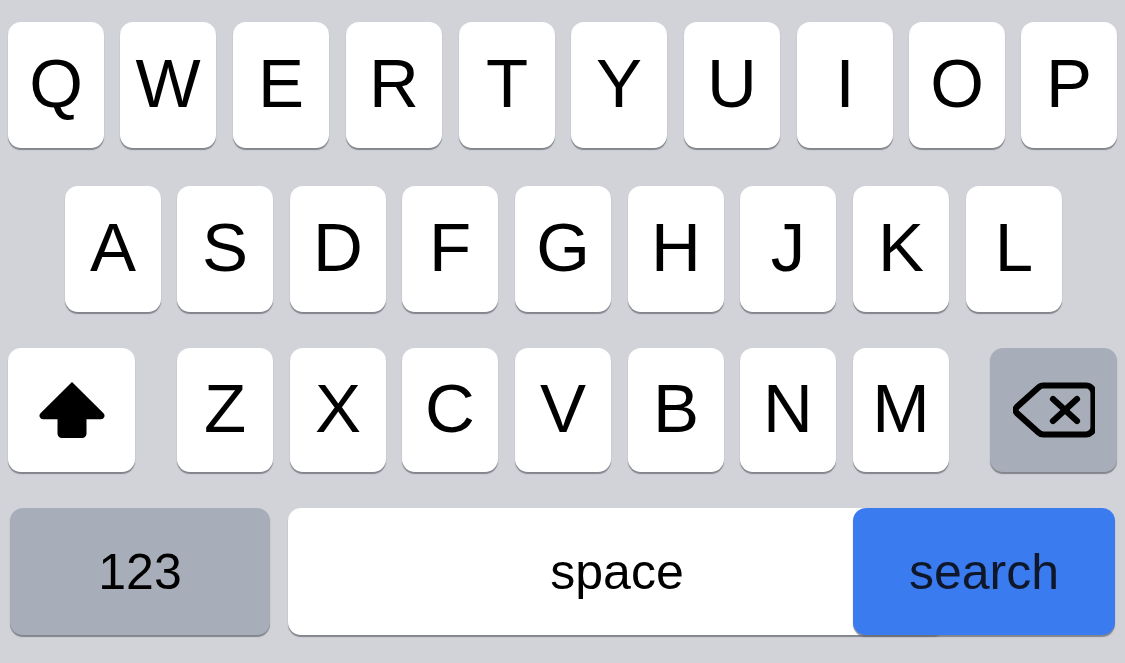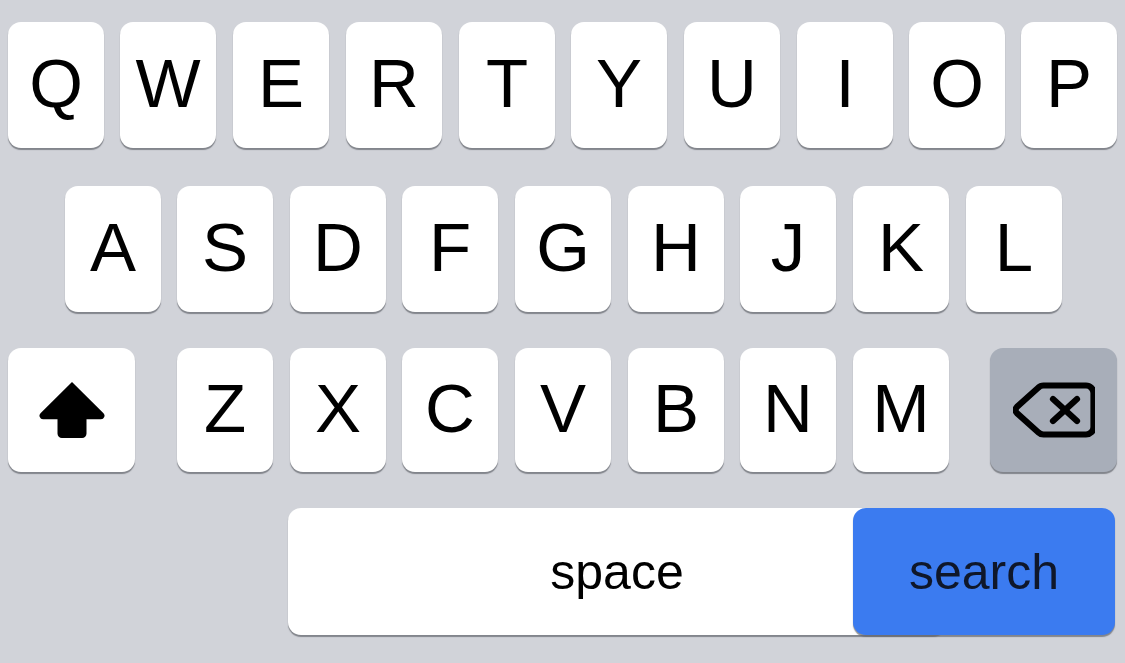--- a/index.html
+++ b/index.html
@@ -203,20 +203,23 @@
   <div class="key special backspace row3">
     <span class="icon-wrap">
       <svg class="icon-svg" width="82" height="60" viewBox="0 0 82 60" aria-hidden="true">
         <path d="M30.5 5.5 L73 5.5 A7.5 7.5 0 0 1 80.5 13 L80.5 47 A7.5 7.5 0 0 1 73 54.5 L30.5 54.5 A7.5 7.5 0 0 1 25.2 52.3 L3.9 33.1 A4.3 4.3 0 0 1 3.9 26.9 L25.2 7.7 A7.5 7.5 0 0 1 30.5 5.5 Z" fill="none" stroke="#000000" stroke-width="6.2" stroke-linejoin="round"></path>
         <line x1="40" y1="19" x2="64" y2="41" stroke="#000000" stroke-width="6.2" stroke-linecap="round"></line>
         <line x1="64" y1="19" x2="40" y2="41" stroke="#000000" stroke-width="6.2" stroke-linecap="round"></line>
       </svg>
     </span>
   </div>
 
+  <div class="key numkey row4">
+    <span class="glyph">123</span>
+  </div>
 
   <div class="key spacebar row4">
     <span class="glyph">space</span>
   </div>
 
   <div class="key searchkey row4">
     <span class="glyph">search</span>
   </div>
 
 </div>

